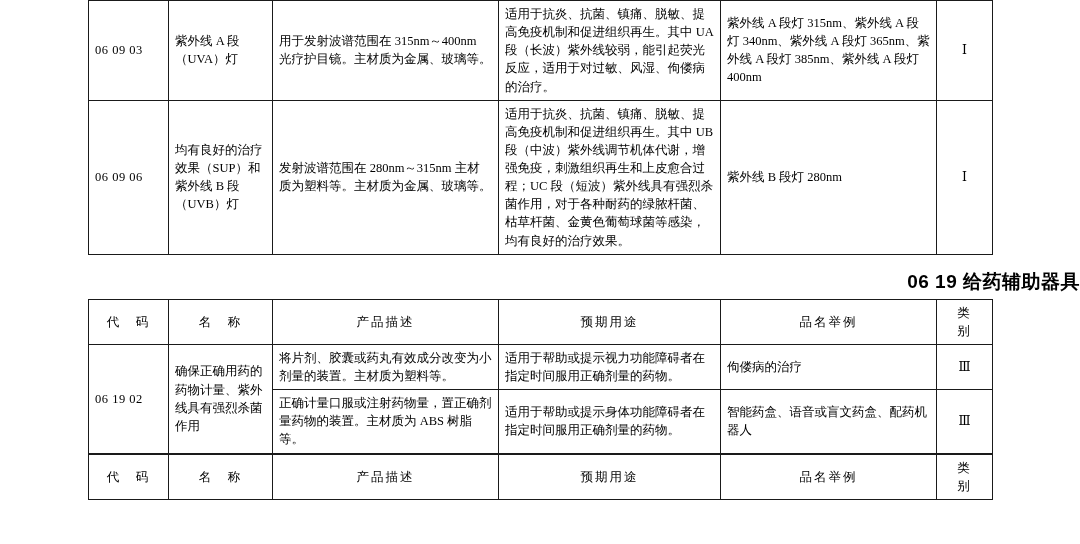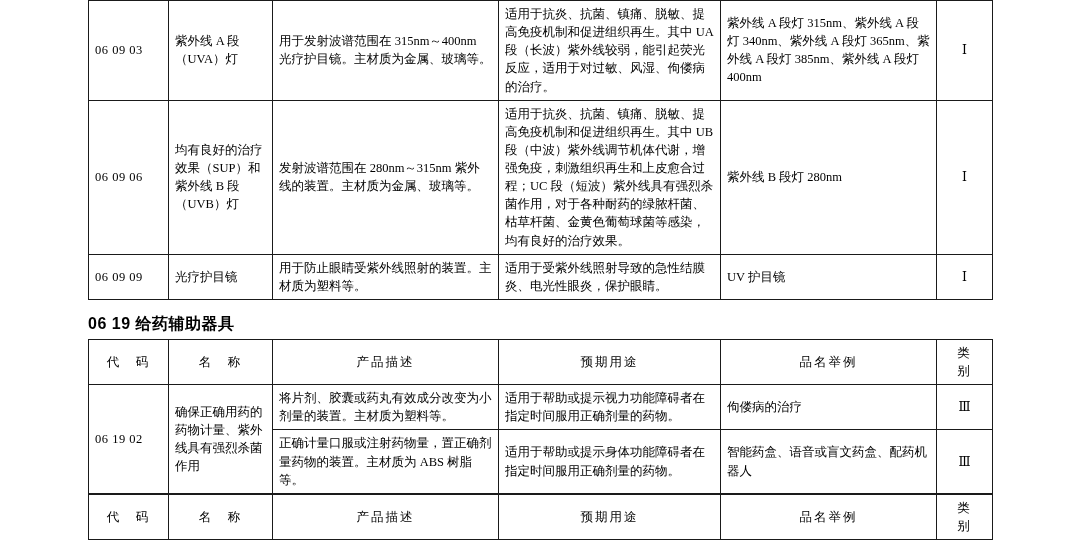--- a/index.html
+++ b/index.html
@@ -42,24 +42,25 @@
   col.c-desc  { width: 226px; }
   col.c-use   { width: 222px; }
   col.c-ex    { width: 216px; }
   col.c-cls   { width: 56px; }
   .hdr td { text-align: center !important; letter-spacing: 2px; }
   .code-cell { text-align: center; letter-spacing: 0.5px; }
   .cls-cell { text-align: center !important; }
 
   .section-title {
     margin: 14px 0 4px 88px;
-    font-size: 16px;
+    font-size: 19px;
     font-weight: bold;
     letter-spacing: 0.5px;
     font-family: "Liberation Sans", "DejaVu Sans", sans-serif;
+    text-align: right;
   }
   .tbl-wrap { }
 </style>
 </head>
 <body>
 
 <div class="page">
 
   <div class="tbl-wrap">
     <table class="doc">
@@ -76,31 +77,23 @@
           <td class="code-cell">06 09 03</td>
           <td>紫外线 A 段（UVA）灯</td>
           <td>用于发射波谱范围在 315nm～400nm 光疗护目镜。主材质为金属、玻璃等。</td>
           <td>适用于抗炎、抗菌、镇痛、脱敏、提高免疫机制和促进组织再生。其中 UA 段（长波）紫外线较弱，能引起荧光反应，适用于对过敏、风湿、佝偻病的治疗。</td>
           <td>紫外线 A 段灯 315nm、紫外线 A 段灯 340nm、紫外线 A 段灯 365nm、紫外线 A 段灯 385nm、紫外线 A 段灯 400nm</td>
           <td class="cls-cell">Ⅰ</td>
         </tr>
         <tr>
           <td class="code-cell">06 09 06</td>
           <td>均有良好的治疗效果（SUP）和紫外线 B 段（UVB）灯</td>
-          <td>发射波谱范围在 280nm～315nm 紫外线的装置。主材质为金属、玻璃等。</td>
+          <td>发射波谱范围在 280nm～315nm 主材质为塑料等。主材质为金属、玻璃等。</td>
           <td>适用于抗炎、抗菌、镇痛、脱敏、提高免疫机制和促进组织再生。其中 UB 段（中波）紫外线调节机体代谢，增强免疫，刺激组织再生和上皮愈合过程；UC 段（短波）紫外线具有强烈杀菌作用，对于各种耐药的绿脓杆菌、枯草杆菌、金黄色葡萄球菌等感染，均有良好的治疗效果。</td>
           <td>紫外线 B 段灯 280nm</td>
-          <td class="cls-cell">Ⅰ</td>
-        </tr>
-        <tr>
-          <td class="code-cell">06 09 09</td>
-          <td>光疗护目镜</td>
-          <td>用于防止眼睛受紫外线照射的装置。主材质为塑料等。</td>
-          <td>适用于受紫外线照射导致的急性结膜炎、电光性眼炎，保护眼睛。</td>
-          <td>UV 护目镜</td>
           <td class="cls-cell">Ⅰ</td>
         </tr>
       </tbody>
     </table>
   </div>
 
   <div class="section-title">06 19 给药辅助器具</div>
   <div class="tbl-wrap">
     <table class="doc">
       <colgroup>

